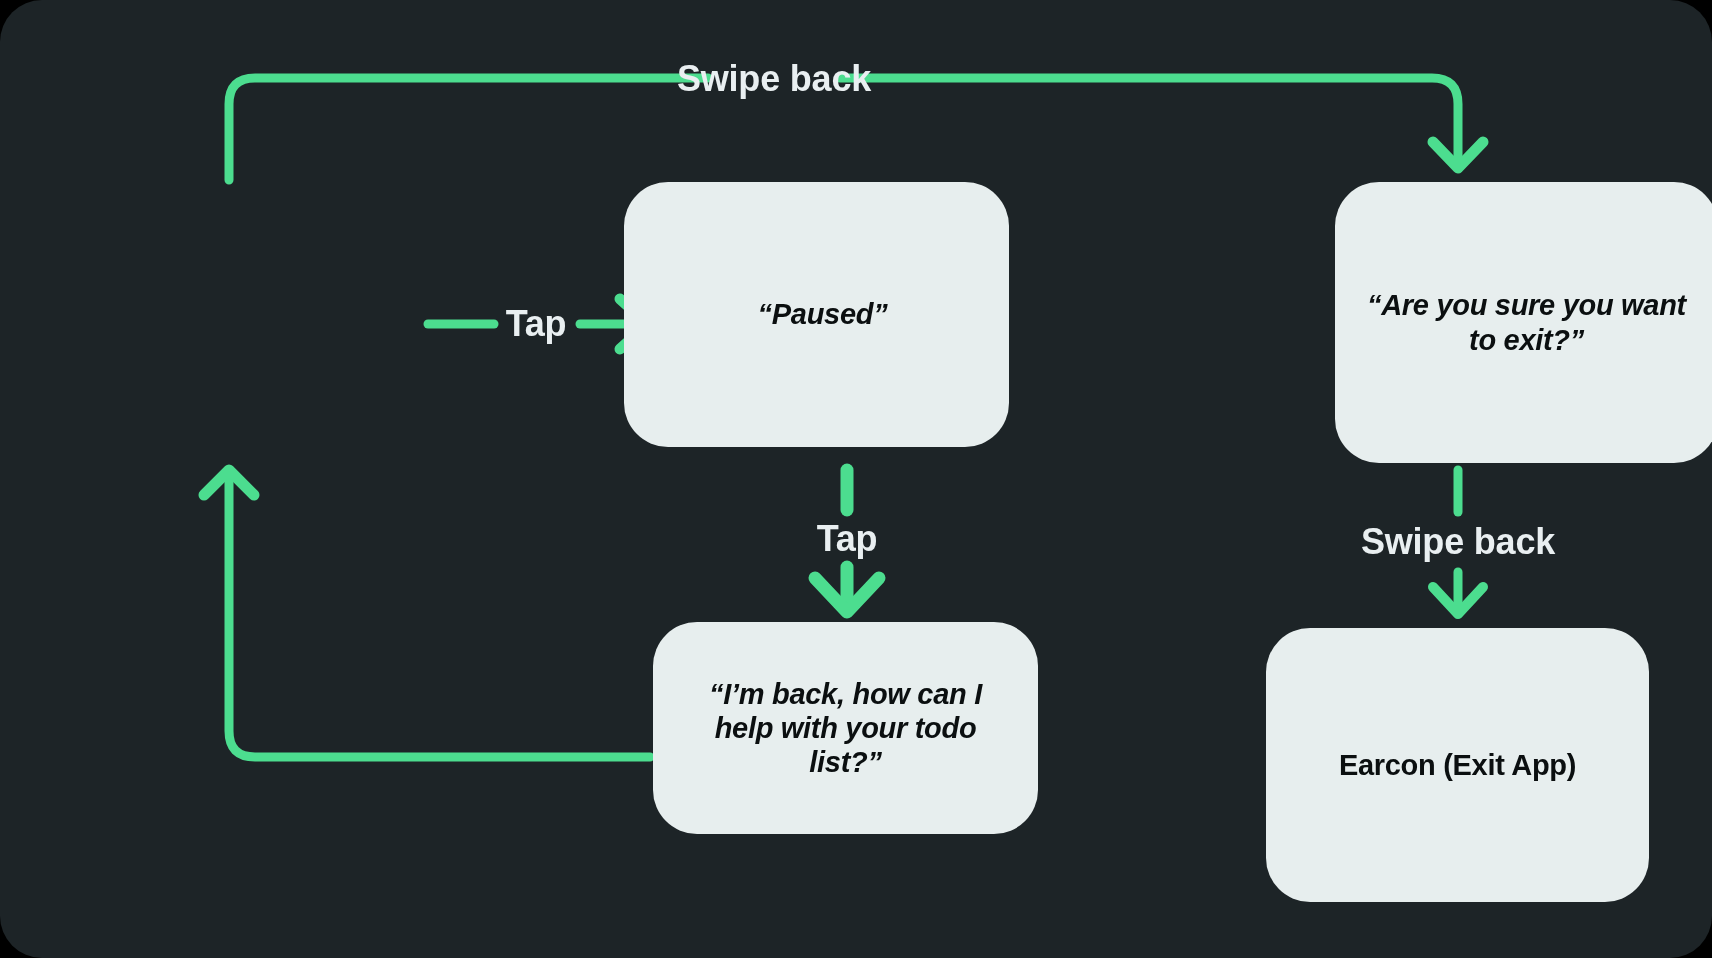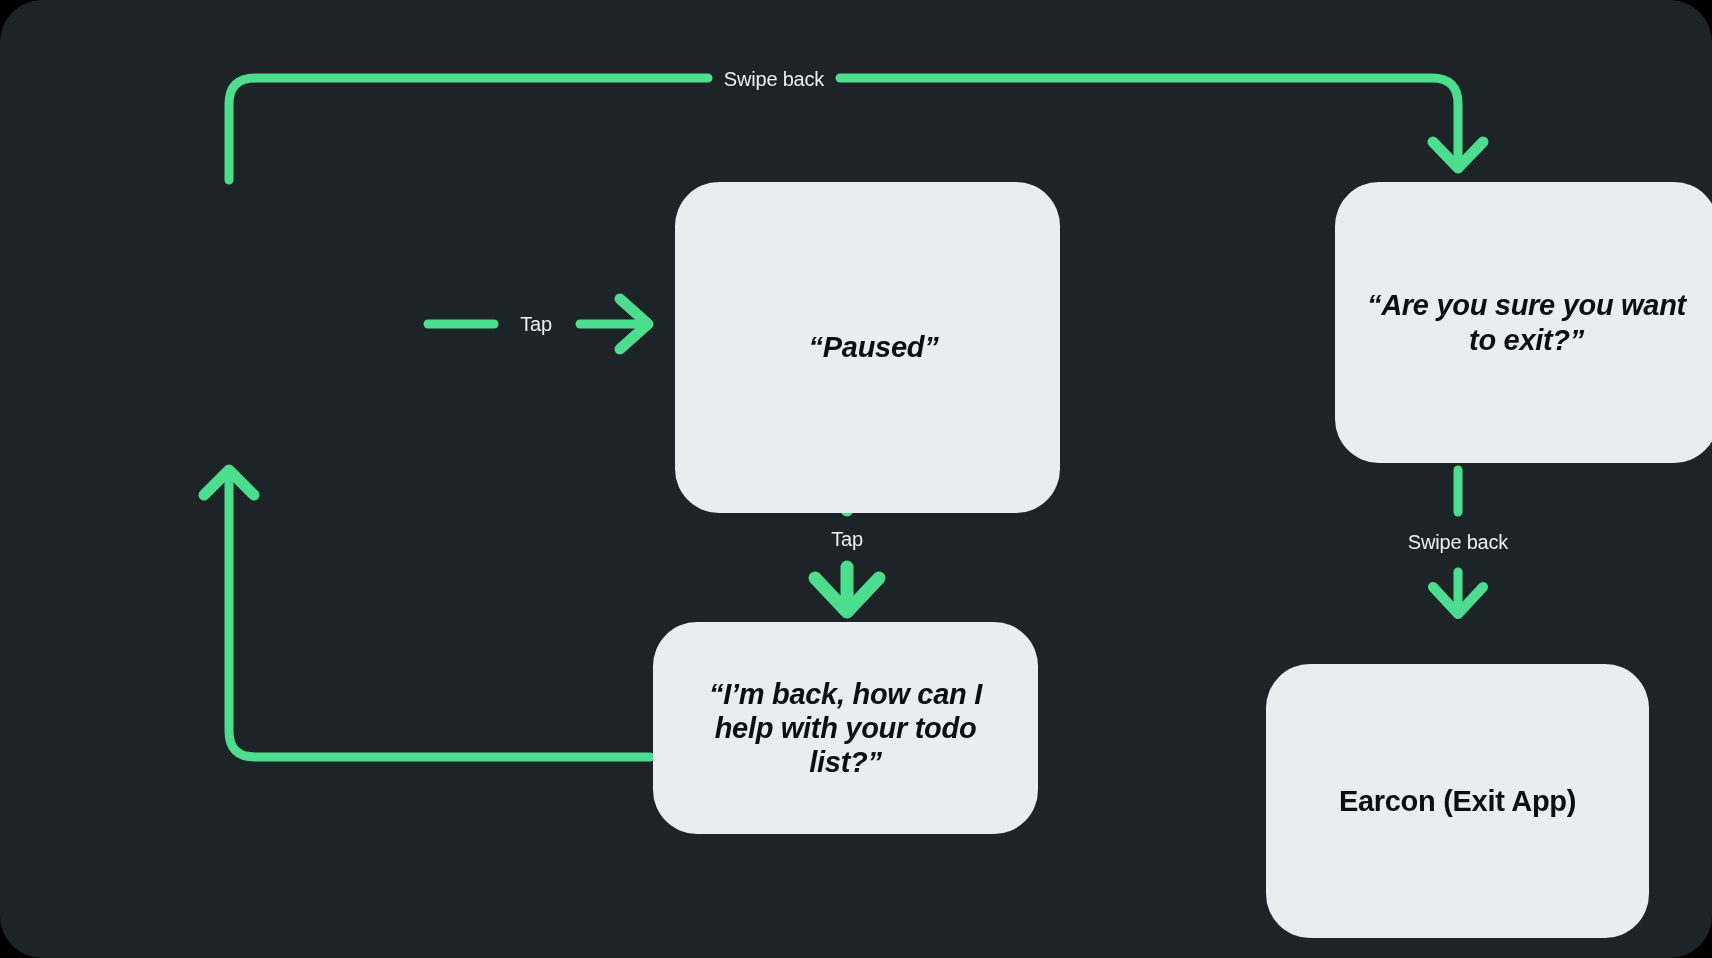--- a/index.html
+++ b/index.html
@@ -47,22 +47,22 @@
     font-weight: 700;
     font-style: italic;
     letter-spacing: -0.3px;
   }
   .node-text.plain {
     font-style: normal;
   }
   .edge-label {
     position: absolute;
     color: #E9EFF1;
-    font-size: 20px;
-    font-weight: 400;
+    font-size: 36px;
+    font-weight: 700;
     letter-spacing: -0.2px;
     white-space: nowrap;
     transform: translate(-50%, -50%);
     text-align: right;
   }
 </style>
 </head>
 <body>
 
 <div id="canvas">
@@ -83,33 +83,33 @@
 
     <path d="M 650 757 L 255 757 Q 229 757 229 731 L 229 478" fill="none" stroke="#4CDD8F" stroke-width="9" stroke-linecap="round"></path>
     <path d="M 204 495 L 229 470 L 254 495" fill="none" stroke="#4CDD8F" stroke-width="11" stroke-linecap="round" stroke-linejoin="round"></path>
 
     <line x1="1458" y1="470" x2="1458" y2="512" stroke="#4CDD8F" stroke-width="9" stroke-linecap="round"></line>
     <line x1="1458" y1="572" x2="1458" y2="608" stroke="#4CDD8F" stroke-width="9" stroke-linecap="round"></line>
     <path d="M 1433 587 L 1458 614 L 1483 587" fill="none" stroke="#4CDD8F" stroke-width="10" stroke-linecap="round" stroke-linejoin="round"></path>
   </svg>
 
 
-  <div class="node" style="left:675px; top:182px; width:385px; height:331px;padding-left:40px;">
+  <div class="node" style="left:624px; top:182px; width:385px; height:265px;padding-left:40px;">
     <div class="node-text">“Paused”</div>
   </div>
 
   <div class="node" style="left:1335px; top:182px; width:383px; height:281px;">
     <div class="node-text">“Are you sure you want to exit?”</div>
   </div>
 
   <div class="node" style="left:653px; top:622px; width:385px; height:212px;">
     <div class="node-text">“I’m back, how can I help with your todo list?”</div>
   </div>
 
-  <div class="node" style="left:1266px; top:628px; width:383px; height:274px;margin-top:36px;">
+  <div class="node" style="left:1266px; top:628px; width:383px; height:274px;">
     <div class="node-text plain">Earcon (Exit App)</div>
   </div>
 
   <div class="edge-label" style="left:774px; top:79px;">Swipe back</div>
 
   <div class="edge-label" style="left:536px; top:324px;">Tap</div>
 
   <div class="edge-label" style="left:847px; top:539px;">Tap</div>
 
   <div class="edge-label" style="left:1458px; top:542px;">Swipe back</div>

